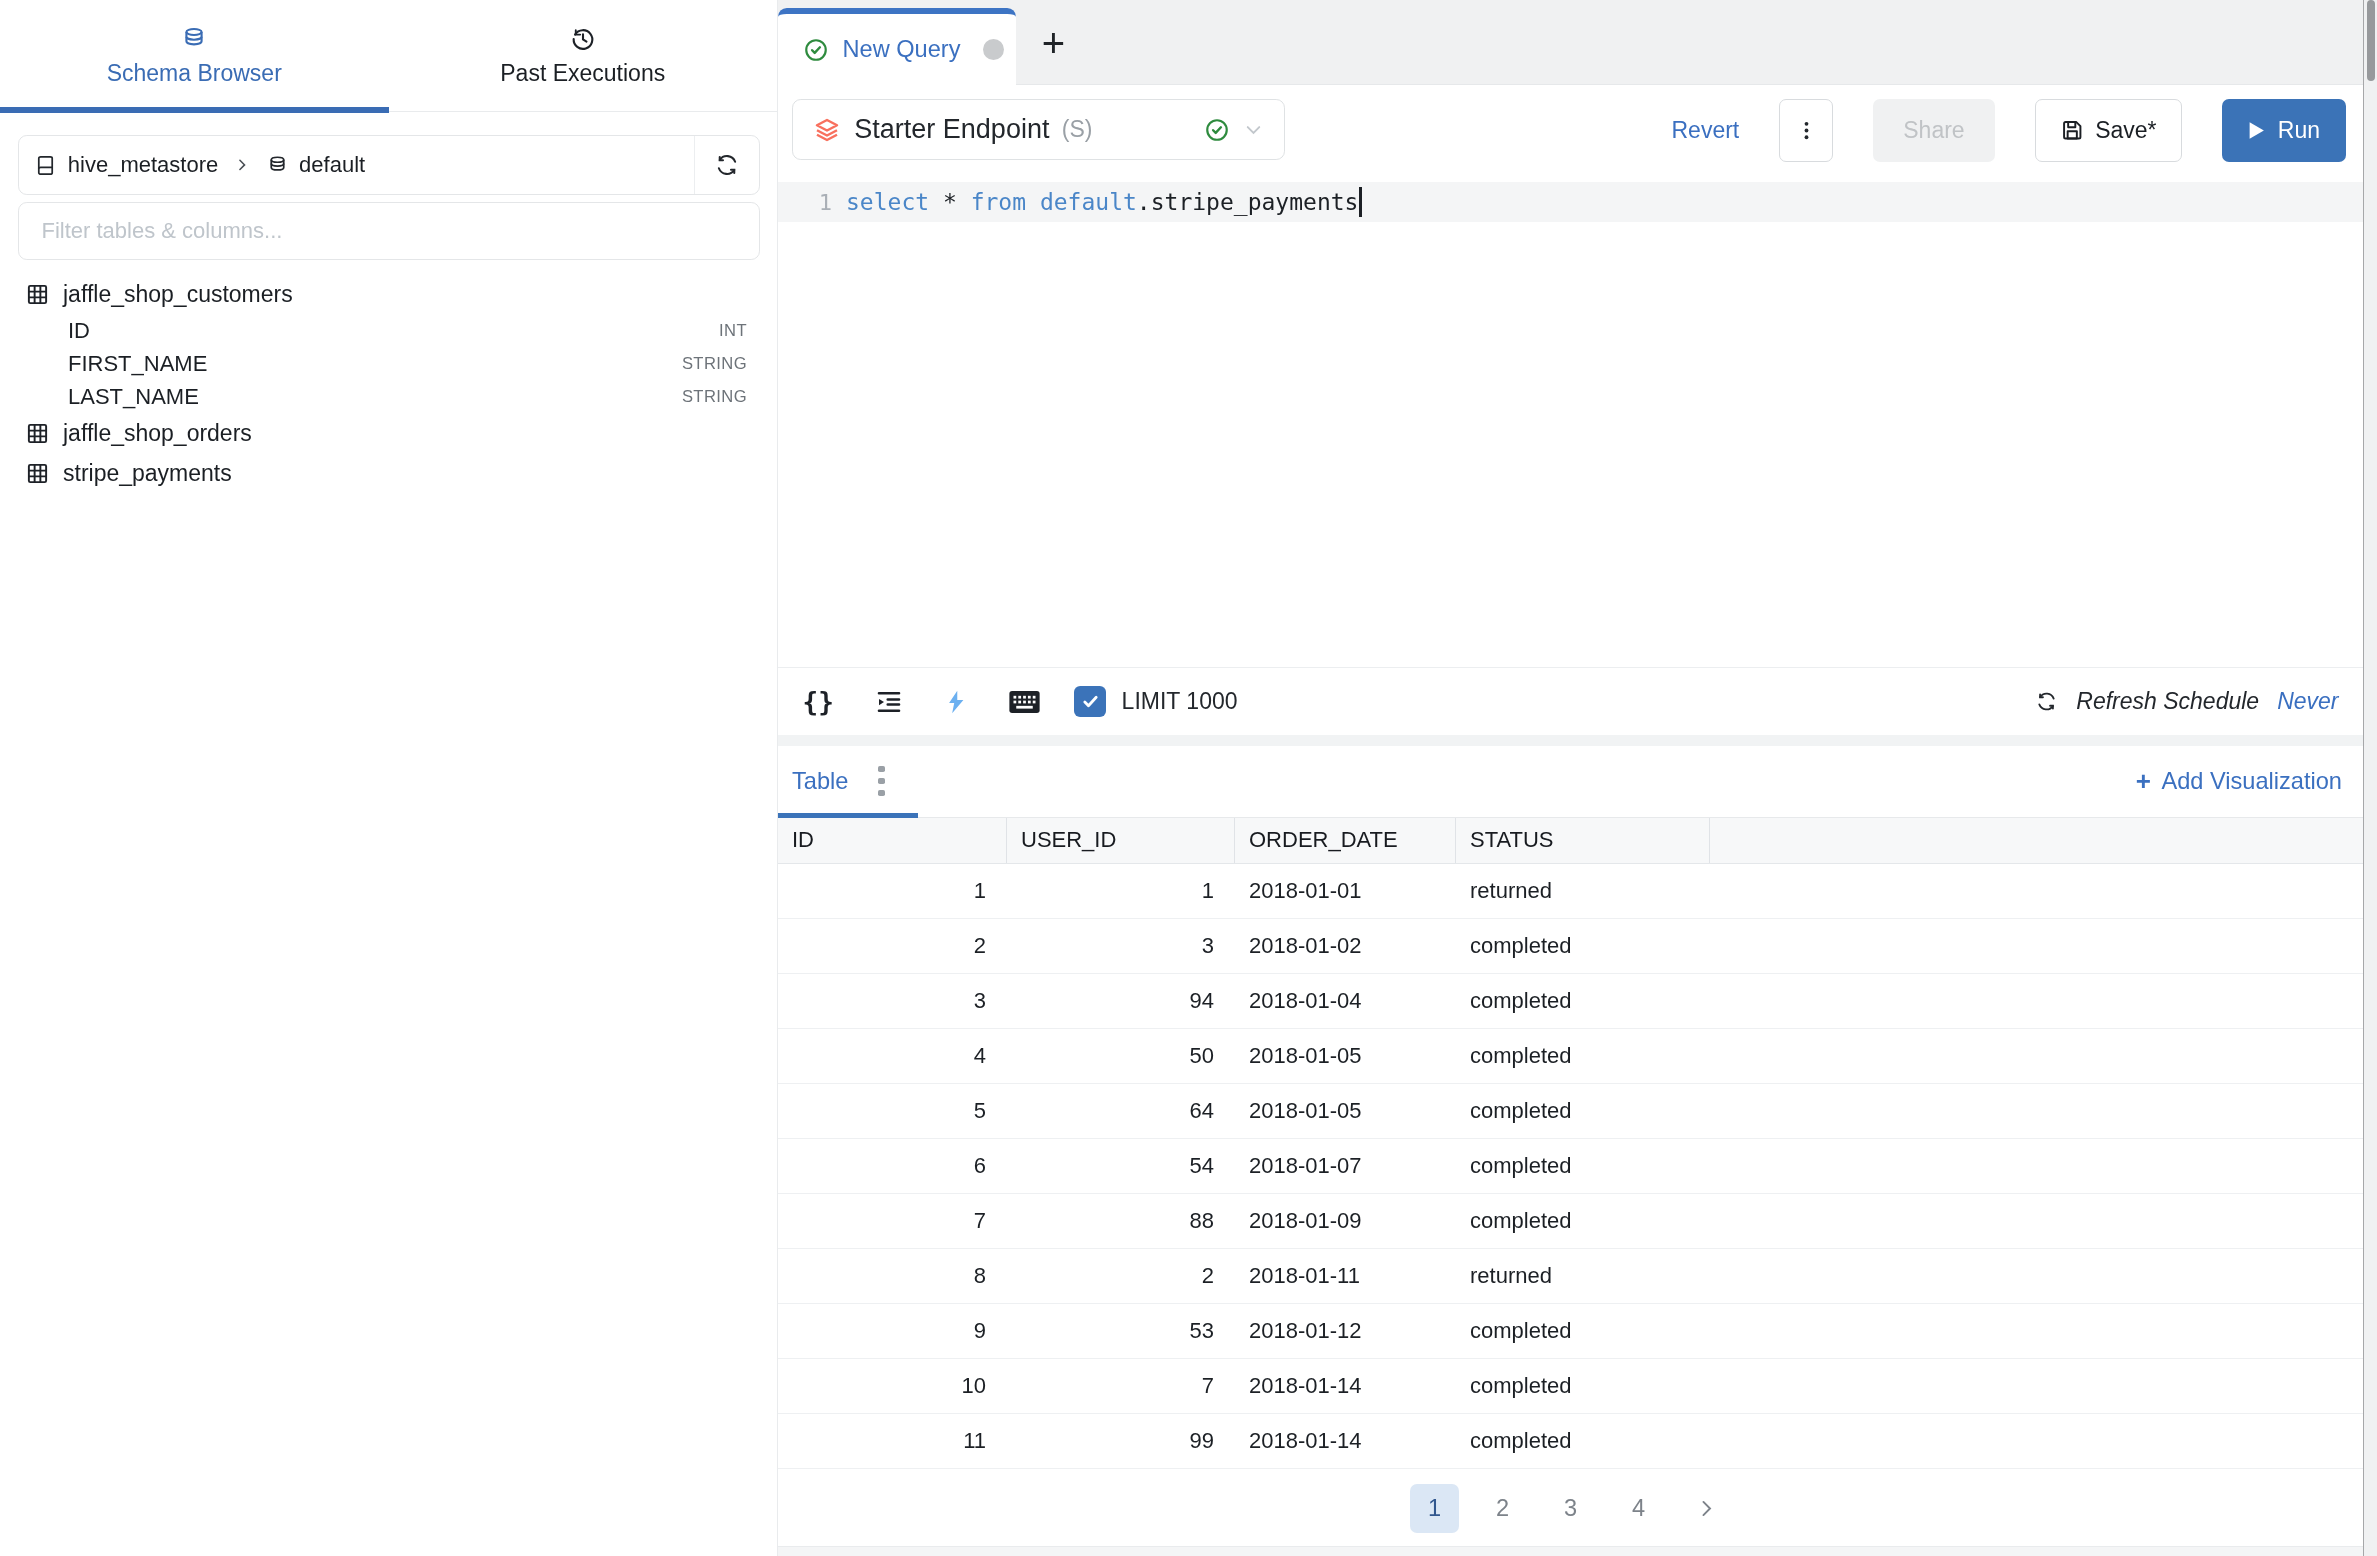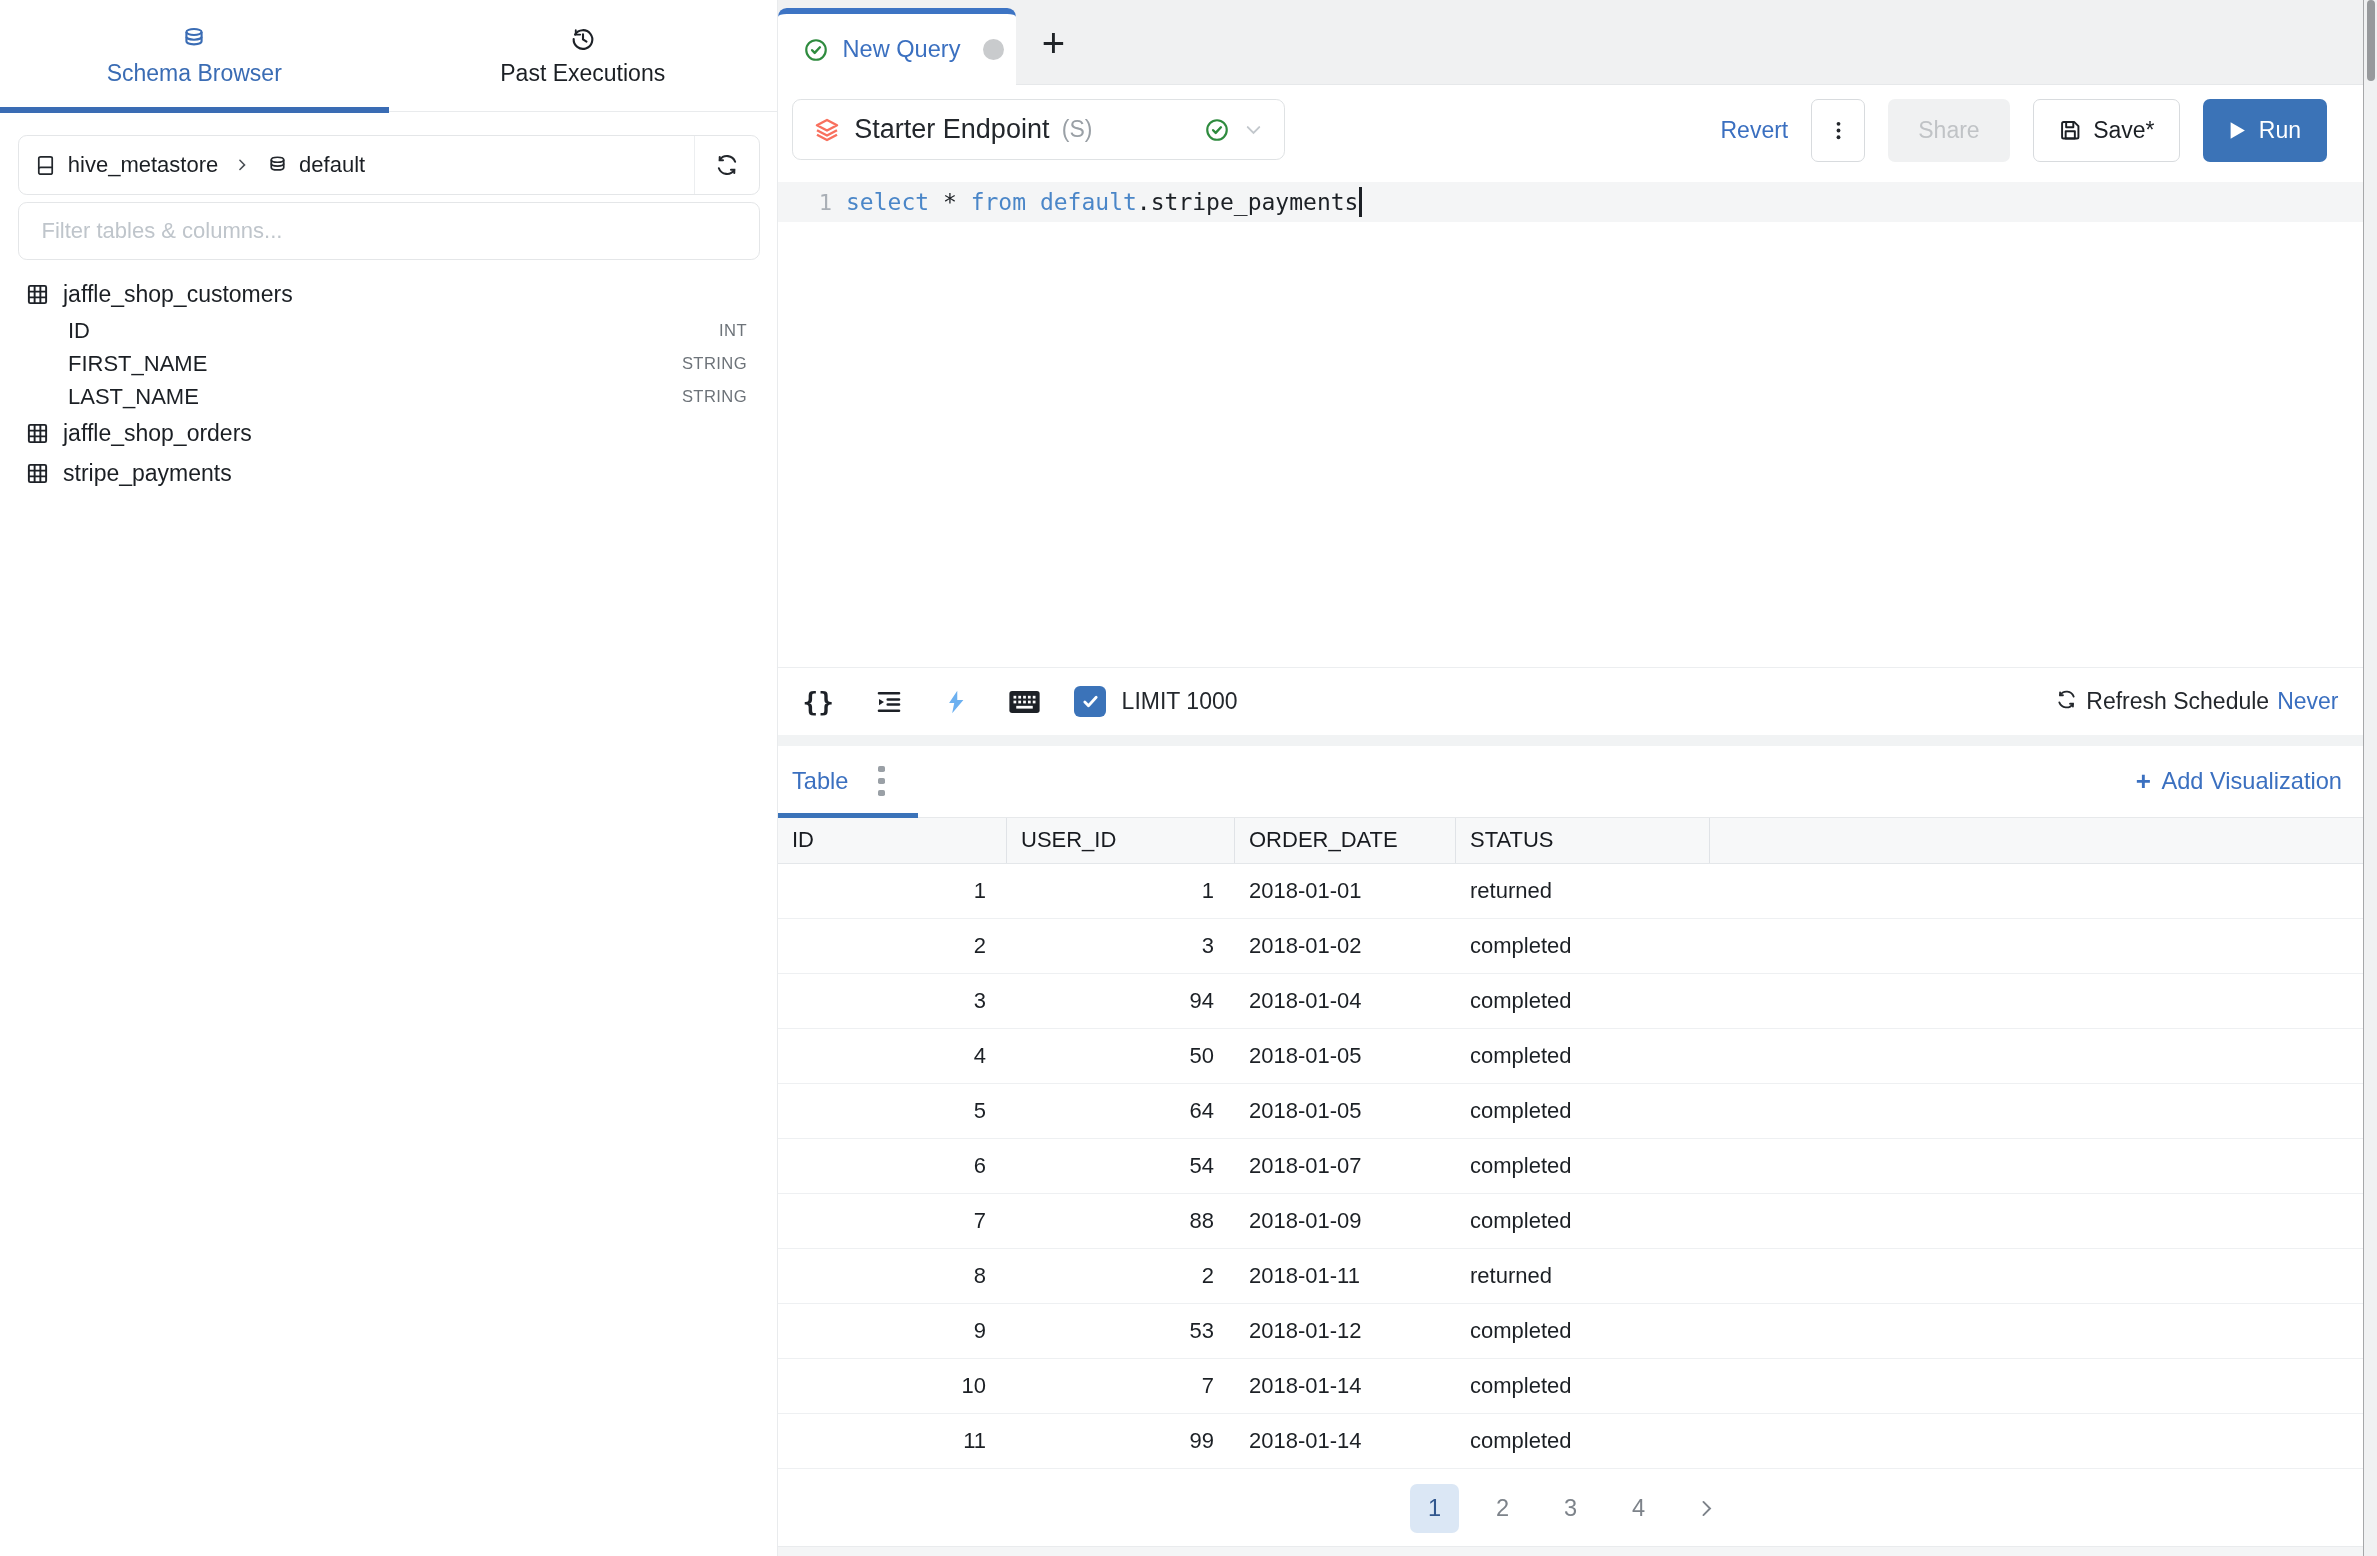--- a/index.html
+++ b/index.html
@@ -48,21 +48,21 @@
     display:flex; align-items:center; justify-content:center; font-size:40px;
     font-weight:300; color:#202428; cursor:pointer; }
 
   .querybar { position:relative; height:90px; background:#fff; display:flex; align-items:center; }
   .endpoint { position:absolute; left:14px; top:14px; width:493px; height:61px;
     border:1.8px solid #dfe2e4; border-radius:8.8px; display:flex; align-items:center;
     padding:0 19px; gap:12.3px; cursor:pointer; background:#fff; }
   .endpoint-name { font-size:27px; color:#23272c; }
   .endpoint-size { font-size:23px; color:#9aa0a6; }
   .endpoint-right { margin-left:auto; display:flex; align-items:center; gap:12.3px; }
-  .actions { margin-left:auto; display:flex; align-items:center; gap:23px; padding-right:36px; }
+  .actions { margin-left:auto; display:flex; align-items:center; gap:40px; padding-right:17px; }
   .revert-link { color:#3a6fc0; font-size:23px; cursor:pointer; }
   .btn { height:63px; border-radius:7px; display:flex; align-items:center;
     justify-content:center; font-size:23px; cursor:pointer; }
   .kebab-btn { width:54px; background:#fff; border:1.8px solid #d8dbde; }
   .share-btn { padding:0 30px; background:#f0f1f2; color:#c0c3c6; border:none; cursor:default; }
   .save-btn { padding:0 24.5px; background:#fff; border:1.8px solid #d8dbde; gap:10.5px; color:#1b1f24; }
   .run-btn { padding:0 26px; background:#3b73b7; color:#fff; border:none; gap:12.3px; }
 
   .editor { position:relative; height:492px; background:#fff;
     font-family:"DejaVu Sans Mono", monospace; }
@@ -75,21 +75,21 @@
   .caret { width:2.6px; height:30px; background:#1c2025; margin-left:0.9px; }
 
   .etoolbar { height:68px; border-top:0.9px solid #eceef0; display:flex; align-items:center;
     padding:0 24.5px; gap:40px; background:#fff; }
   .tool-icon { display:flex; align-items:center; justify-content:center; cursor:pointer; }
   .braces { font-size:26px; font-weight:700; color:#1d2127; font-family:"DejaVu Sans Mono", monospace; }
   .limit-group { display:flex; align-items:center; gap:15.8px; margin-left:-7px; }
   .checkbox { width:31.5px; height:31.5px; border-radius:6.1px; background:#3b73b9;
     display:flex; align-items:center; justify-content:center; cursor:pointer; }
   .limit-label { font-size:23px; color:#23272c; }
-  .sched-group { margin-left:auto; display:flex; gap:8px; }
+  .sched-group { margin-left:auto; display:flex; align-items:center; gap:18px;font-style:italic; }
   .sched-label { font-size:23px; color:#23272c; }
   .sched-value { font-size:23px; color:#3a6fc0; cursor:pointer; }
 
   .gap-band { height:10.5px; background:#f1f3f4; }
 
   .rtabs { position:relative; height:72px; display:flex; align-items:center;
     border-bottom:1.8px solid #e7e9eb; background:#fff; }
   .rtab { position:relative; height:100%; display:flex; align-items:center;
     padding-left:14px; color:#3b70c0; font-size:23.6px; font-weight:500; cursor:pointer; }
   .rtab::after { content:""; position:absolute; left:0; bottom:-1.8px; width:140px;

